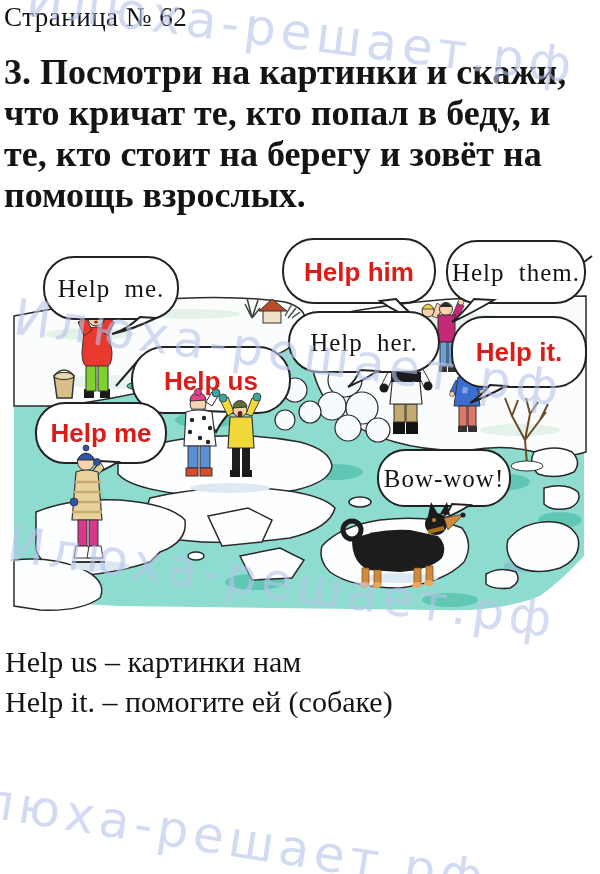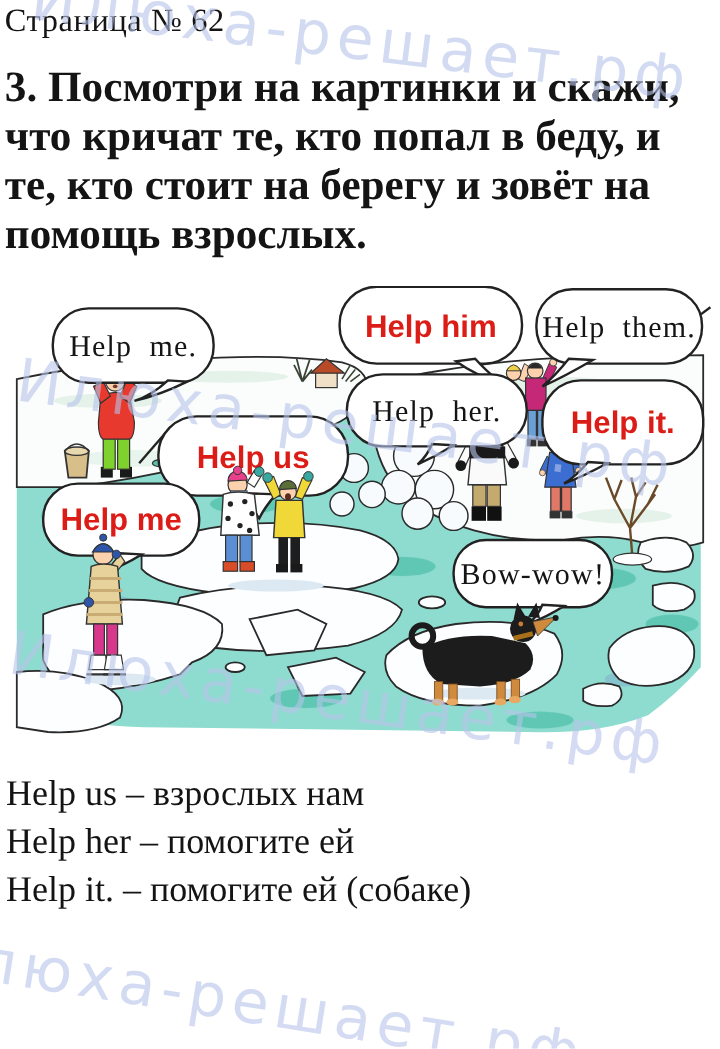--- a/index.html
+++ b/index.html
@@ -321,18 +321,17 @@
       <polygon points="428,516 431,502 438,514" fill="#1c1c1c"></polygon>
       <polygon points="440,514 447,502 450,515" fill="#1c1c1c"></polygon>
       <polygon points="444,518 464,514 448,530" fill="#d08a3c" stroke="#333" stroke-width="0.7"></polygon>
       <circle cx="463" cy="515" r="2.5" fill="#1a1a1a"></circle>
       <circle cx="434" cy="520" r="2" fill="#c87c34"></circle>
       <path d="M428,532 L444,528" stroke="#a87018" stroke-width="4"></path>
     </g>
   </svg>
 
   <ul class="translations">
-    <li>Help us – взрослых нам</li>
-    <li>Help her – помогите ей</li>
+    <li>Help us – картинки нам</li>
     <li>Help it. – помогите ей (собаке)</li>
   </ul>
 
 </div>
 
 </body></html>

